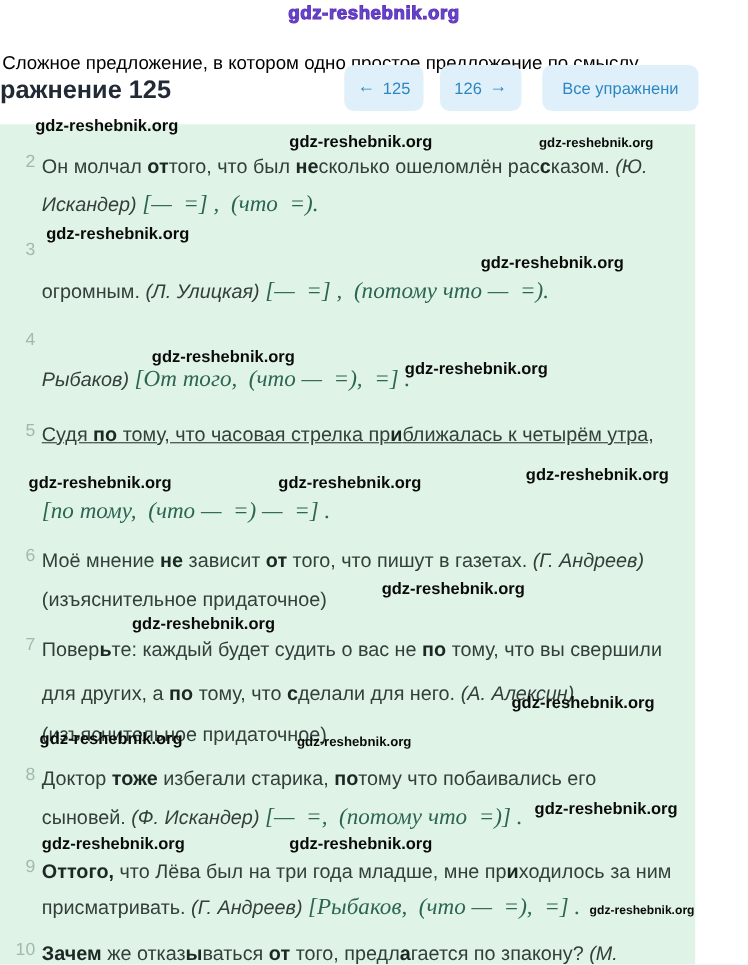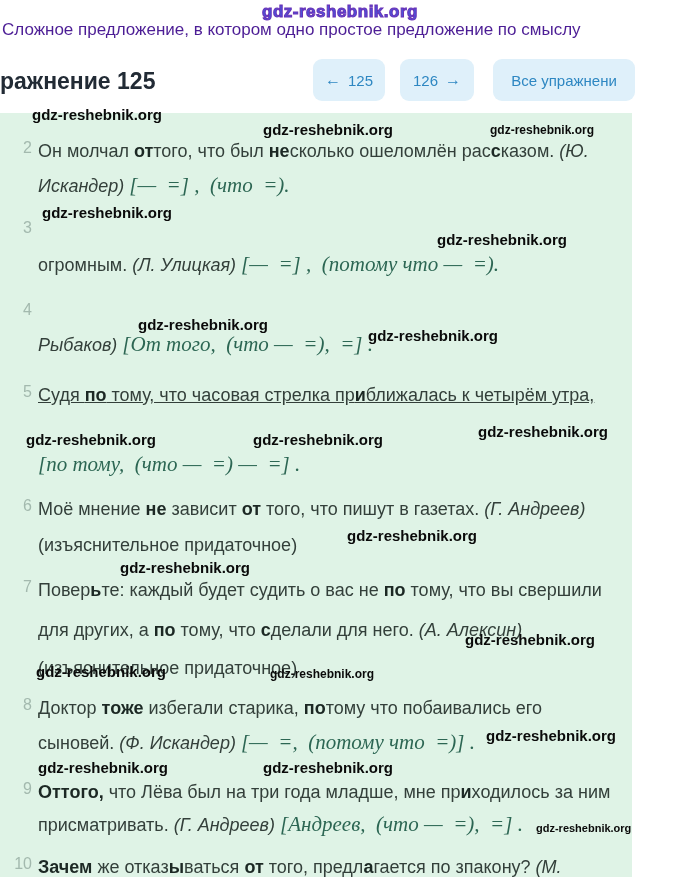--- a/index.html
+++ b/index.html
@@ -9,22 +9,22 @@
     font-family:"Liberation Sans",sans-serif;
   }
   
   .wm-top{
     position:absolute;top:2px;left:50%;transform:translateX(-50%);
     font-size:17px;font-weight:700;color:#4d52d8;
     -webkit-text-stroke:1px #6a2fb5;
     letter-spacing:.5px;
   }
   .subtitle{
-    position:absolute;top:20px;left:2px;width:660px;
-    font-size:17px;color:#4c1d95;white-space:nowrap;overflow:hidden;
+    position:absolute;top:48px;left:2px;width:660px;
+    font-size:17px;color:#000000;white-space:nowrap;overflow:hidden;
   }
   .page-title{
     position:absolute;top:68px;left:0;
     font-size:23px;font-weight:700;color:#222b35;
   }
   .nav-btn{
     position:absolute;top:59px;height:42px;border:none;border-radius:9px;
     background:#dff0fa;color:#2e87c2;font-size:15px;
     font-family:"Liberation Sans",sans-serif;
     display:flex;align-items:center;justify-content:center;gap:7px;
@@ -93,21 +93,21 @@
     <div class="item-line" style="top: 420px;"><span>(изъяснительное придаточное)</span></div>
     <div class="item-num" style="left: 8px; top: 465px;">7</div>
     <div class="item-line" style="top: 465px;"><span>Повер</span><span class="seg-b">ь</span><span>те: каждый будет судить о вас не </span><span class="seg-b">по</span><span> тому, что вы свершили</span></div>
     <div class="item-line" style="top: 505px;"><span>для других, а </span><span class="seg-b">по</span><span> тому, что </span><span class="seg-b">с</span><span>делали для него. </span><span class="seg-i">(А. Алексин)</span></div>
     <div class="item-line" style="top: 543px;"><span>(изъяснительное придаточное)</span></div>
     <div class="item-num" style="left: 8px; top: 583px;">8</div>
     <div class="item-line" style="top: 583px;"><span>Доктор </span><span class="seg-b">тоже</span><span> избегали старика, </span><span class="seg-b">по</span><span>тому что побаивались его</span></div>
     <div class="item-line" style="top: 617px;"><span>сыновей. </span><span class="seg-i">(Ф. Искандер) </span><span class="seg-s">[—  =,  (потому что  =)] .</span></div>
     <div class="item-num" style="left: 8px; top: 667px;">9</div>
     <div class="item-line" style="top: 667px;"><span class="seg-b">Оттого,</span><span> что Лёва был на три года младше, мне пр</span><span class="seg-b">и</span><span>ходилось за ним</span></div>
-    <div class="item-line" style="top: 699px;"><span>присматривать. </span><span class="seg-i">(Г. Андреев) </span><span class="seg-s">[Андреев,  (что —  =),  =] .</span></div>
+    <div class="item-line" style="top: 699px;"><span>присматривать. </span><span class="seg-i">(Г. Андреев) </span><span class="seg-s">[Рыбаков,  (что —  =),  =] .</span></div>
     <div class="item-num" style="left: 8px; top: 742px;">10</div>
     <div class="item-line" style="top: 742px;"><span class="seg-b">Зачем</span><span> же отказ</span><span class="seg-b">ы</span><span>ваться </span><span class="seg-b">от</span><span> того, предл</span><span class="seg-b">а</span><span>гается по зпакону? </span><span class="seg-i">(М.</span></div>
     <div class="wm" style="left: 32px; top: -7px; font-size: 15px;">gdz-reshebnik.org</div>
     <div class="wm" style="left: 263px; top: 8px; font-size: 15px;">gdz-reshebnik.org</div>
     <div class="wm" style="left: 490px; top: 10px; font-size: 12px;">gdz-reshebnik.org</div>
     <div class="wm" style="left: 42px; top: 91px; font-size: 15px;">gdz-reshebnik.org</div>
     <div class="wm" style="left: 437px; top: 118px; font-size: 15px;">gdz-reshebnik.org</div>
     <div class="wm" style="left: 138px; top: 203px; font-size: 15px;">gdz-reshebnik.org</div>
     <div class="wm" style="left: 368px; top: 214px; font-size: 15px;">gdz-reshebnik.org</div>
     <div class="wm" style="left: 478px; top: 310px; font-size: 15px;">gdz-reshebnik.org</div>

